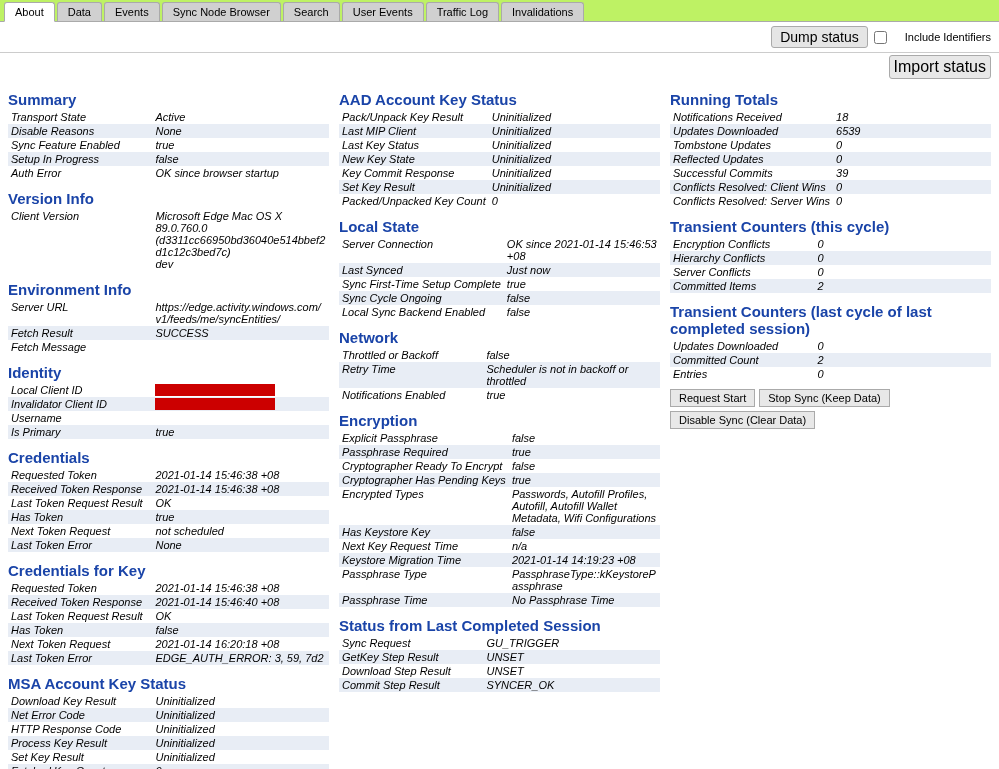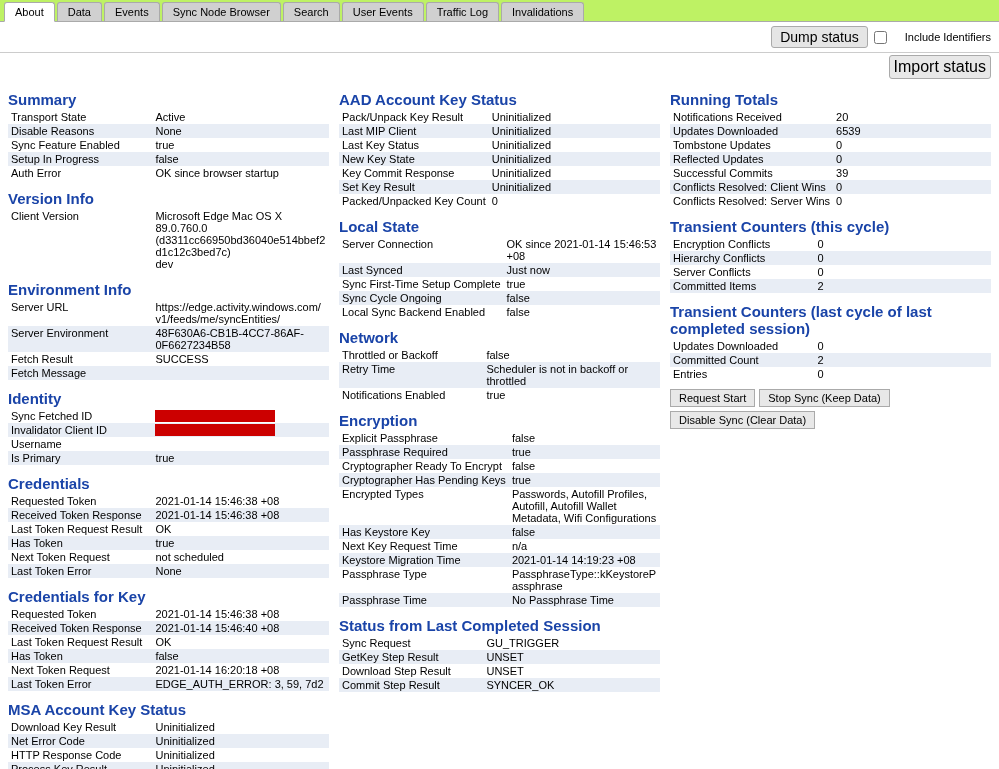--- a/index.html
+++ b/index.html
@@ -85,20 +85,21 @@
       font-weight: bold;
       font-size: 15px;
       margin-top: 10px;
       margin-bottom: 2px;
     }
     .section-title:first-child { margin-top: 0; }
 
     .info-table {
       width: 100%;
       border-collapse: collapse;
+      font-style: italic;
     }
     .info-table tr:nth-child(even) td { background: #e8edf5; }
     .info-table tr:nth-child(odd) td { background: #fff; }
     .info-table td {
       padding: 1px 3px;
       font-size: 11px;
       vertical-align: top;
     }
     .info-table td:first-child {
       color: #000;
@@ -199,39 +200,35 @@
       </table>
 
     <div class="section-title">Environment Info</div>
     <table class="info-table">
       <tbody>
           <tr>
             <td>Server URL</td>
             <td>https://edge.activity.windows.com/v1/feeds/me/syncEntities/</td>
           </tr>
       <tr>
-            <td>Server Environment</td>
-            <td>48F630A6-CB1B-4CC7-86AF-0F6627234B58</td>
-          </tr>
-      <tr>
             <td>Fetch Result</td>
             <td>SUCCESS</td>
           </tr>
       <tr>
             <td>Fetch Message</td>
             <td></td>
           </tr>
     </tbody>
       </table>
 
     <div class="section-title">Identity</div>
     <table class="info-table">
       <tbody>
           <tr>
-            <td>Sync Fetched ID</td>
+            <td>Local Client ID</td>
             <td><span class="redacted">&nbsp;</span></td>
           </tr>
       <tr>
             <td>Invalidator Client ID</td>
             <td><span class="redacted">&nbsp;</span></td>
           </tr>
       <tr>
             <td>Username</td>
             <td></td>
           </tr>
@@ -484,21 +481,21 @@
 
   </div>
 
   <div class="column">
 
     <div class="section-title">Running Totals</div>
     <table class="info-table">
       <tbody>
           <tr>
             <td>Notifications Received</td>
-            <td>20</td>
+            <td>18</td>
           </tr>
       <tr>
             <td>Updates Downloaded</td>
             <td>6539</td>
           </tr>
       <tr>
             <td>Tombstone Updates</td>
             <td>0</td>
           </tr>
       <tr>

